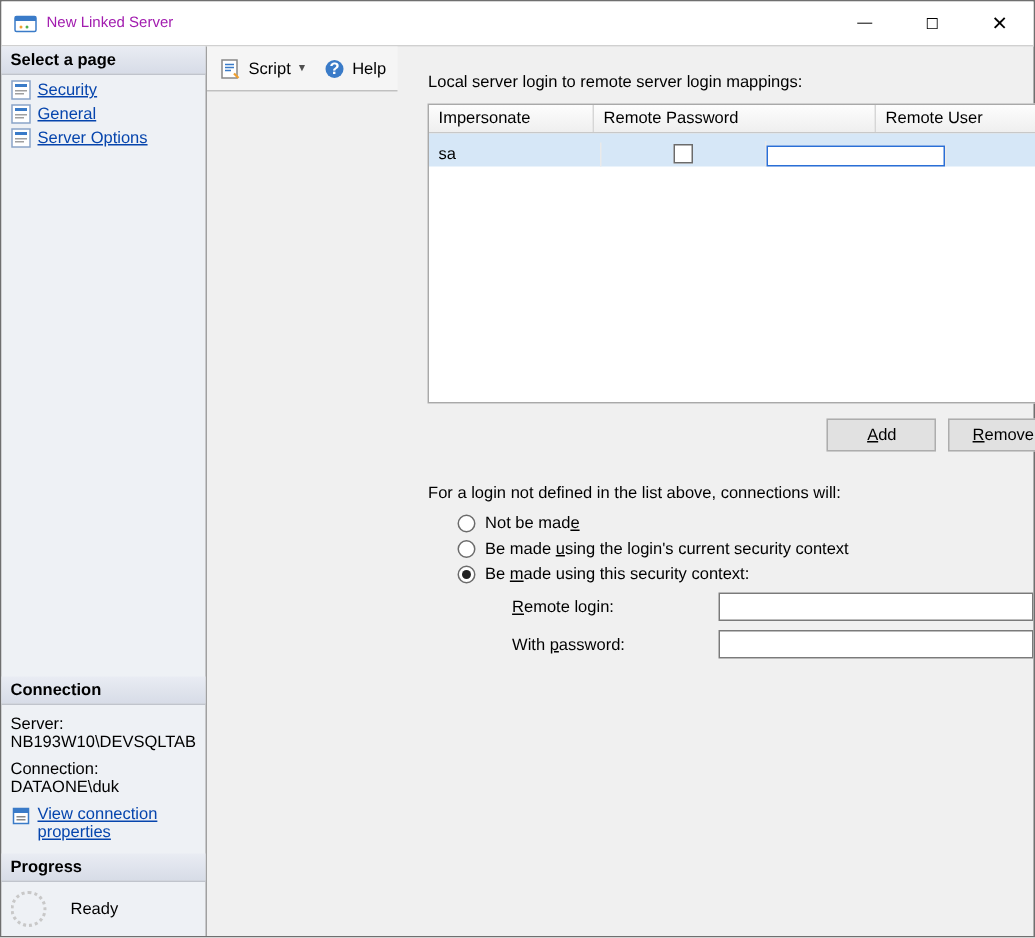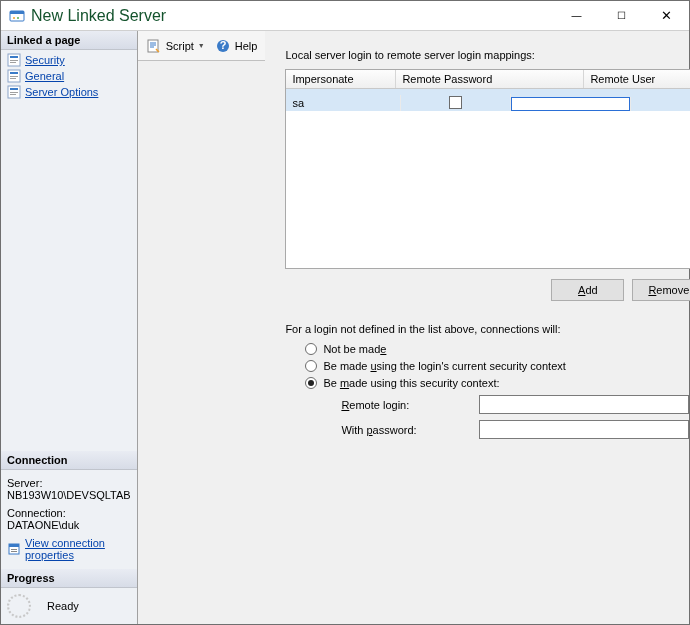--- a/index.html
+++ b/index.html
@@ -1,35 +1,35 @@
 <!DOCTYPE html>
 <html><head>
 <meta charset="utf-8">
 <style>
   * { box-sizing: border-box; font-family: "Segoe UI", Tahoma, sans-serif; font-size: 11px; }
   html, body { margin: 0; padding: 0; }
   .window { width: 690px; height: 625px; background: #f0f0f0; border: 1px solid #6f6f6f; display: flex; flex-direction: column; }
   .titlebar { height: 30px; background: #fff; display: flex; align-items: center; border-bottom: 1px solid #d0d0d0; }
   .titlebar .t-icon { width: 16px; height: 16px; margin: 0 6px 0 8px; display:inline-block; }
-  .titlebar .title { flex: 1; font-size: 16px; color: #14532d; }
+  .titlebar .title { flex: 1; font-size: 10px; color: #a21caf; }
   .win-btns { display: flex; height: 100%; }
   .win-btn { width: 45px; height: 100%; display:flex; align-items:center; justify-content:center; color:#000; font-family: "Segoe UI Symbol", sans-serif; font-size: 10px; }
   .win-btn.close { font-size: 13px; }
   .body { flex:1; display:flex; border-top:0; }
   .left { width:172px; background:#eef1f5; display:flex; flex-direction:column; border-right:1px solid #a0a0a0; }
   .panel-header { background: linear-gradient(#e9ecf3,#d7dce7); border-bottom:1px solid #c0c4cc; padding:3px 6px; font-weight:bold; color:#000; }
   .pages { padding:2px 4px; }
   .page-item { display:flex; align-items:center; gap:4px; padding:1px 2px; color: #0645ad; cursor:pointer; }
   .page-item span.ico { width:14px; height:14px; display:inline-flex; align-items:center; justify-content:center; }
   .page-item .lbl { text-decoration: underline; }
   .left .spacer { flex:1; }
   .conn-section { padding:5px 6px 8px 6px; }
   .conn-label { color:#000; margin-top:2px; }
   .conn-value { color:#000; margin-bottom:6px; }
-  .conn-link { color:#0645ad; text-decoration:underline; display:flex; gap:4px; align-items:center; margin-top:6px; cursor:pointer; }
+  .conn-link { color:#0645ad; text-decoration:underline; display:flex; gap:4px; margin-top:6px; cursor:pointer; }
   .progress-section { padding:6px; display:flex; align-items:center; gap:16px; }
   .spinner { width: 24px; height:24px; border:2px dotted #c8c8c8; border-radius:50%; }
   .right { flex:1; display:flex; flex-direction:row; }
   .toolbar { height:30px; border-bottom:1px solid #c0c0c0; background:#f5f5f5; display:flex; align-items:center; gap:10px; padding:0 8px; }
   .tool-btn { display:flex; align-items:center; gap:4px; color:#000; cursor:pointer; }
   .caret { font-size:7px; color:#505050; }
   .content { flex:1; padding:18px 12px 8px 20px; display:flex; flex-direction:column; }
   .sect-label { color:#000; margin-bottom:8px; }
   .grid { border:1px solid #a9a9a9; background:#fff; height:200px; overflow:hidden; }
   .grid-head { display:flex; background:#fff; border-bottom:1px solid #c8c8c8; }
@@ -72,21 +72,21 @@
     <span class="title">New Linked Server</span>
     <div class="win-btns">
       <div class="win-btn">—</div>
       <div class="win-btn">☐</div>
       <div class="win-btn close">✕</div>
     </div>
   </div>
 
   <div class="body">
     <div class="left">
-      <div class="panel-header">Linked a page</div>
+      <div class="panel-header">Select a page</div>
       <div class="pages">
         <div class="page-item">
           <span class="ico">
             <svg width="14" height="14" viewBox="0 0 14 14">
                 <rect x="1" y="1" width="12" height="12" fill="#fff" stroke="#8aa4c8"></rect>
                 <rect x="3" y="3" width="8" height="2" fill="#3a7bc8"></rect>
                 <rect x="3" y="7" width="8" height="1" fill="#a0a0a0"></rect>
                 <rect x="3" y="9" width="6" height="1" fill="#a0a0a0"></rect>
               </svg>
           </span>

